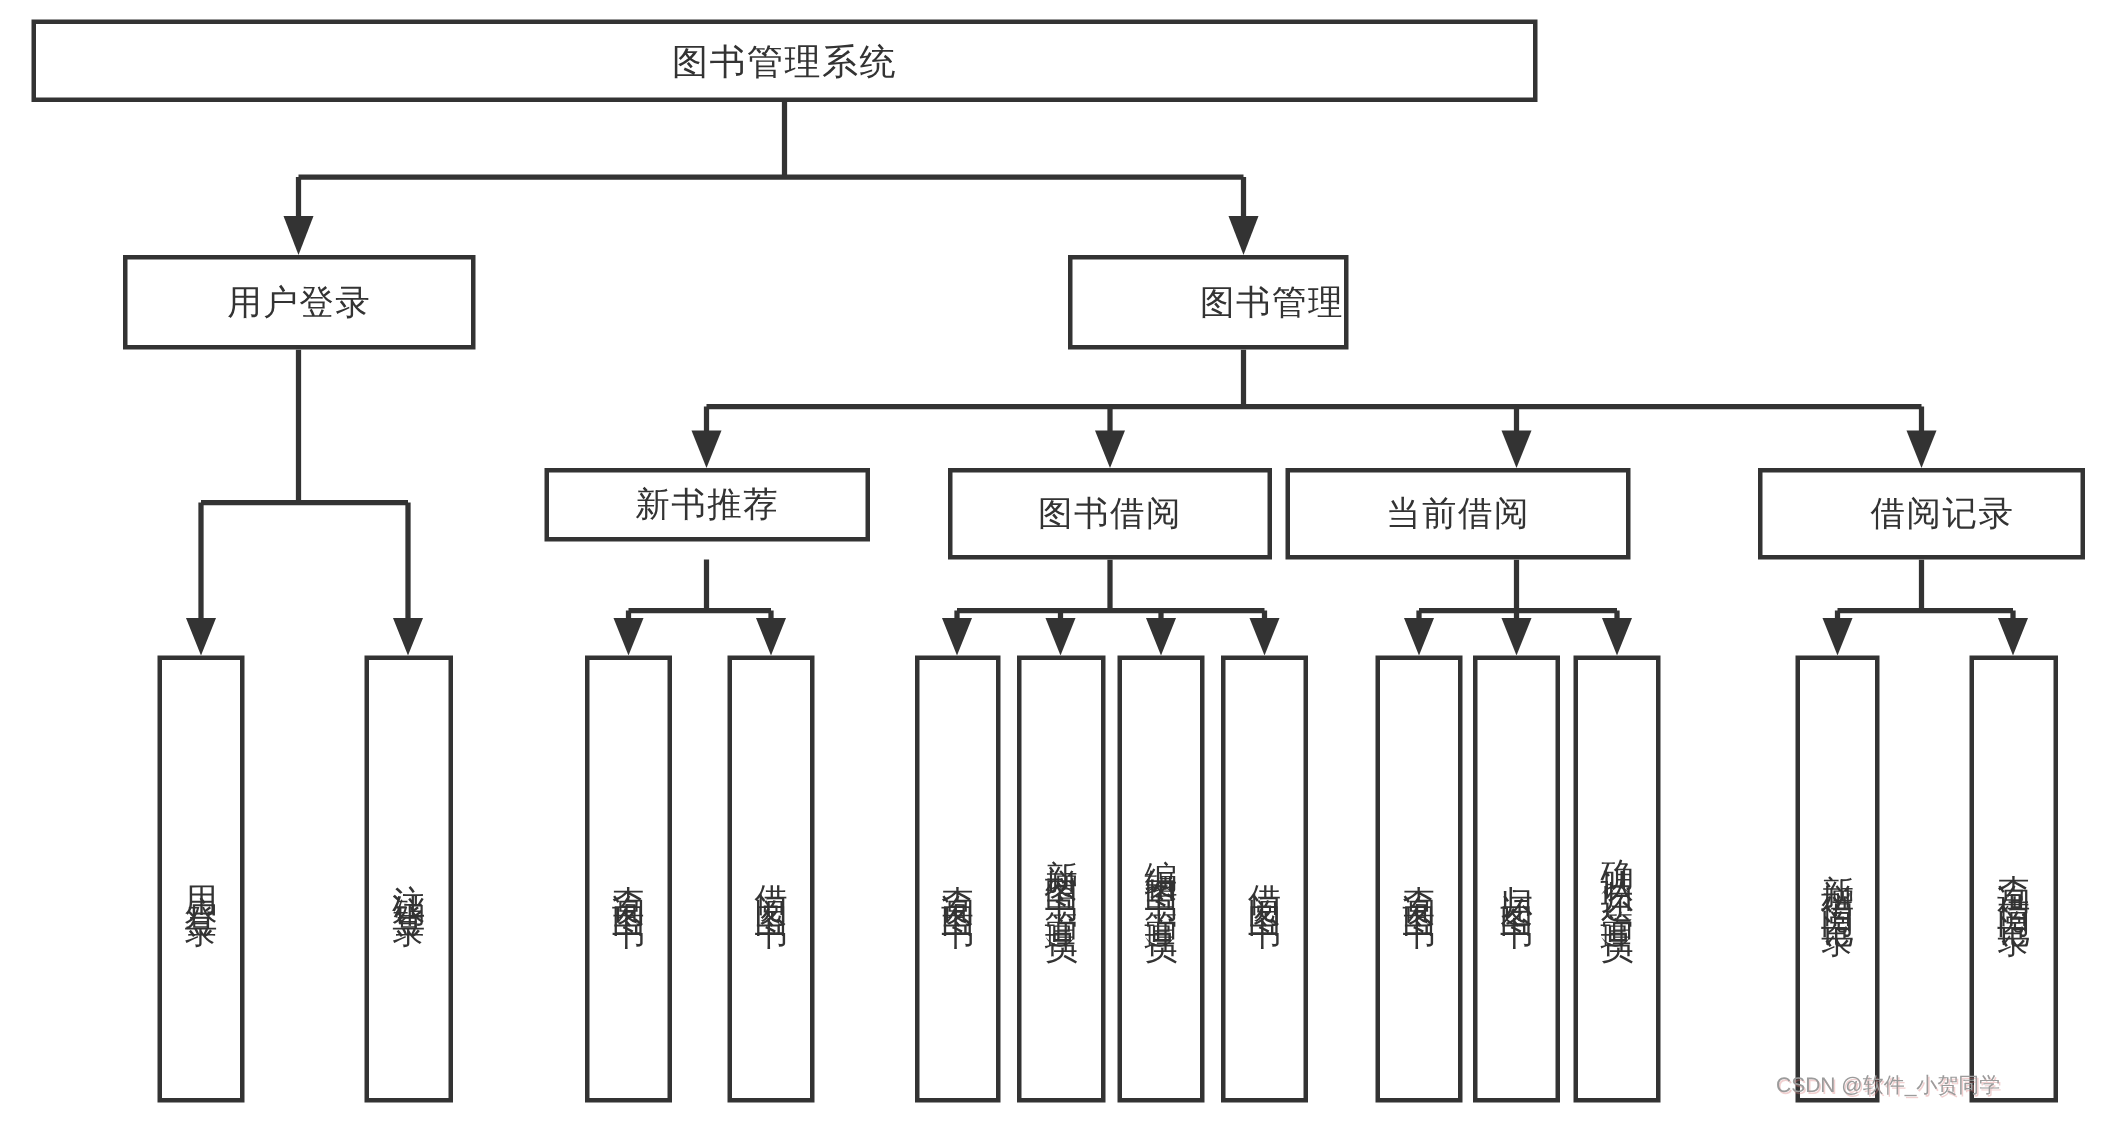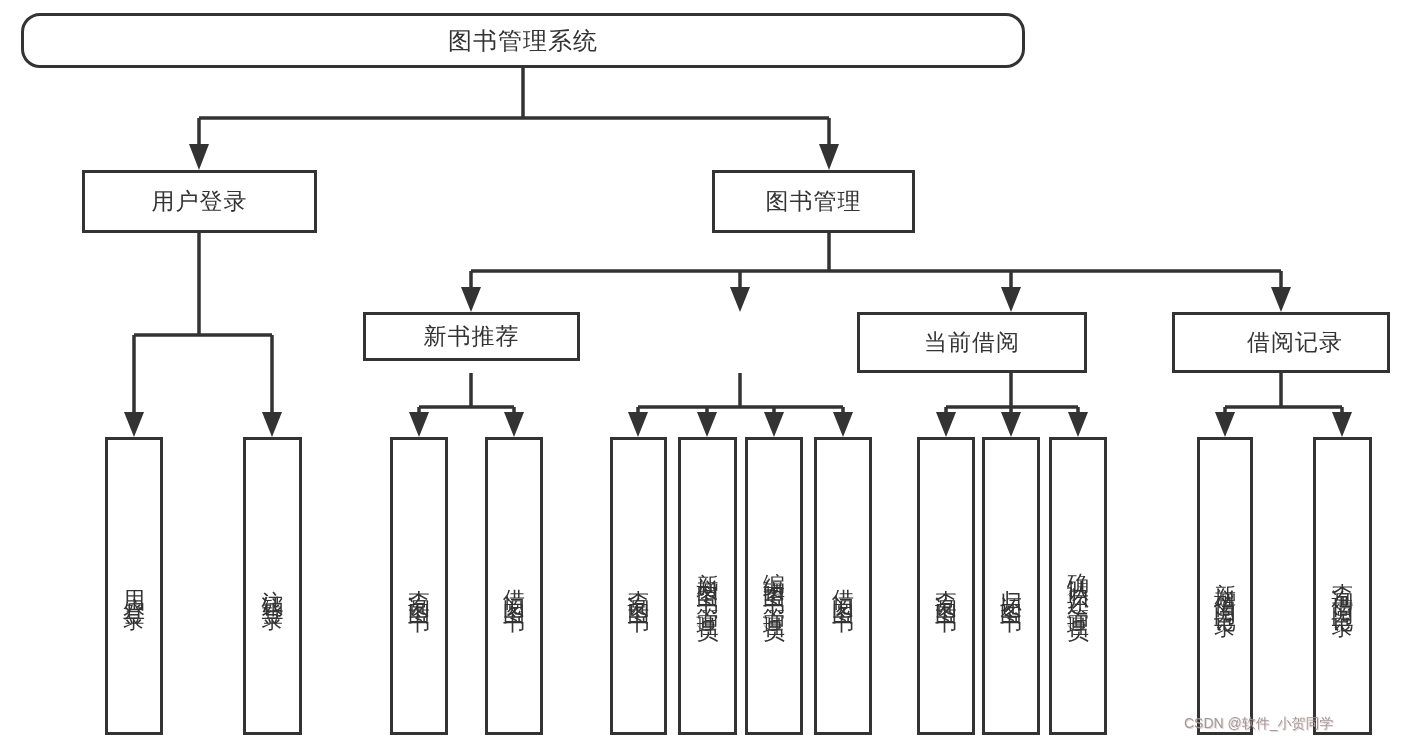--- a/index.html
+++ b/index.html
@@ -123,34 +123,37 @@
       <polygon points="764,412 784,412 774,437"></polygon>
       <polygon points="833,412 853,412 843,437"></polygon>
       <polygon points="936,412 956,412 946,437"></polygon>
       <polygon points="1001,412 1021,412 1011,437"></polygon>
       <polygon points="1068,412 1088,412 1078,437"></polygon>
       <polygon points="1215,412 1235,412 1225,437"></polygon>
       <polygon points="1332,412 1352,412 1342,437"></polygon>
     </g>
   </svg>
 
-  <div class="node h-node root-node" style="left:21px; top:13px; width:1004px; height:55px;border-radius:19px;">
+  <div class="node h-node root-node" style="left:21px; top:13px; width:1004px; height:55px;">
     <span>图书管理系统</span>
   </div>
 
   <div class="node h-node" style="left:82px; top:170px; width:235px; height:63px;">
     <span>用户登录</span>
   </div>
-  <div class="node h-node" style="left:712px; top:170px; width:203px; height:63px;">
+  <div class="node h-node" style="left:712px; top:170px; width:187px; height:63px;justify-content:flex-end;">
     <span>图书管理</span>
   </div>
 
   <div class="node h-node" style="left:363px; top:312px; width:217px; height:49px;">
     <span>新书推荐</span>
   </div>
+  <div class="node h-node" style="left:632px; top:312px; width:216px; height:61px;">
+    <span>图书借阅</span>
+  </div>
   <div class="node h-node" style="left:857px; top:312px; width:230px; height:61px;">
     <span>当前借阅</span>
   </div>
   <div class="node h-node" style="left:1172px; top:312px; width:218px; height:61px;padding-left:28px;">
     <span>借阅记录</span>
   </div>
 
   <div class="node v-node" style="left:105px; top:437px; width:58px; height:298px;">
     <span>用户登录</span>
   </div>

